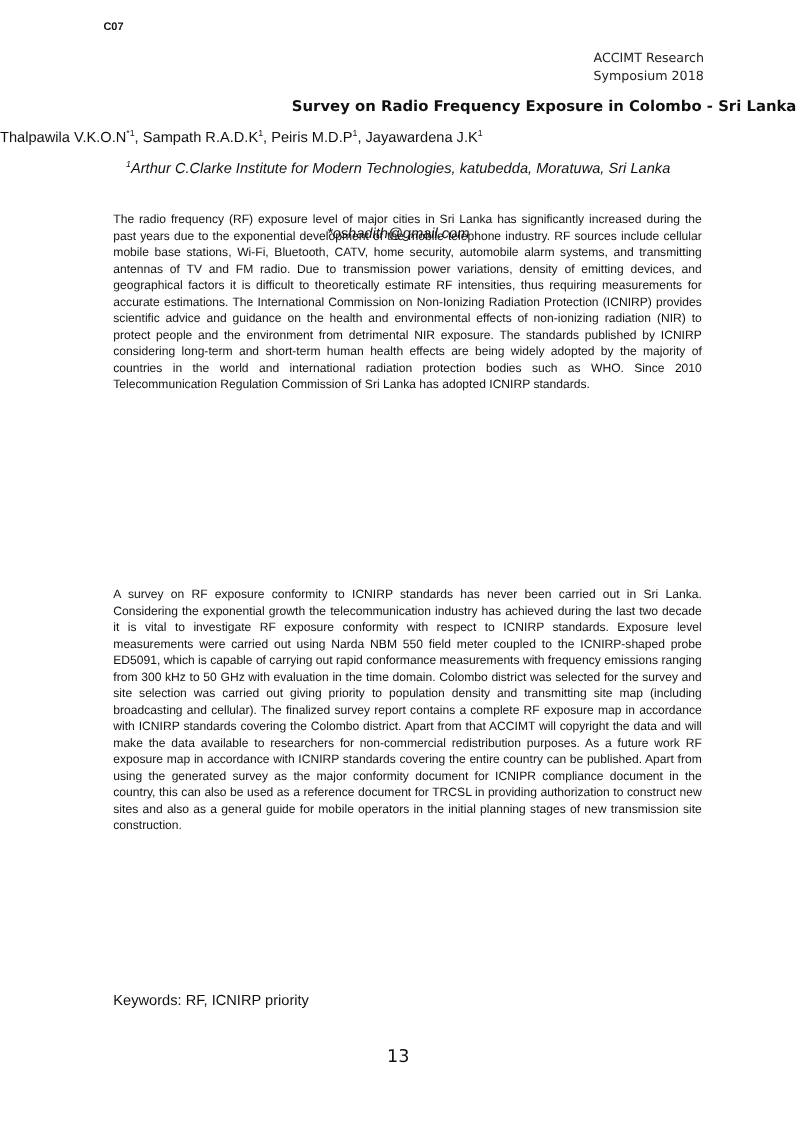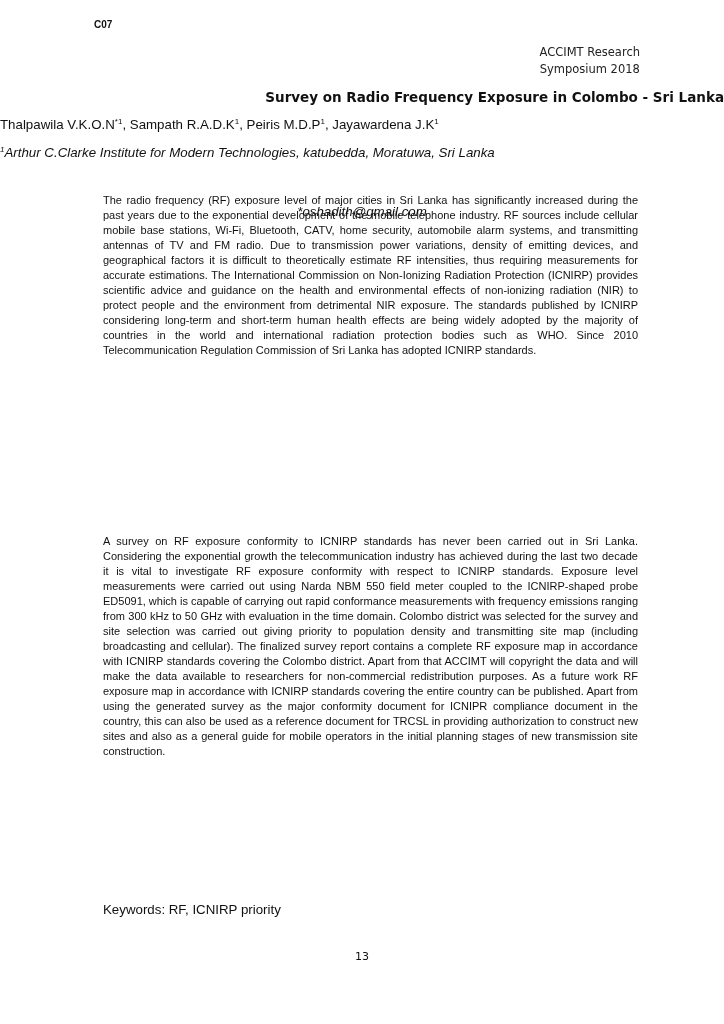--- a/index.html
+++ b/index.html
@@ -1,28 +1,28 @@
 <!DOCTYPE html>
 <html><head>
 <meta charset="utf-8">
 <style>
   html, body { margin: 0; padding: 0; background: #ffffff; }
   body { width: 724px; height: 1024px; position: relative; overflow: hidden; color: #111; }
   .code { position: absolute; left: 94px; top: 19px; font-family: "Liberation Sans", sans-serif; font-weight: bold; font-size: 10px; }
-  .conf { position: absolute; right: 84px; top: 44px; text-align: center; font-family: "DejaVu Sans", sans-serif; font-size: 11.5px; line-height: 17px; color: #222; }
+  .conf { position: absolute; right: 84px; top: 44px; text-align: left; font-family: "DejaVu Sans", sans-serif; font-size: 11.5px; line-height: 17px; color: #222; }
   .title { position: absolute; left: 0; width: 724px; top: 89px; text-align: right; font-family: "DejaVu Sans", sans-serif; font-weight: bold; font-size: 13.5px; }
   .authors { position: absolute; left: 0; width: 724px; top: 117px; text-align: left; font-family: "Liberation Sans", sans-serif; font-size: 13.3px; }
-  .affil { position: absolute; left: 0; width: 724px; top: 145px; font-family: "Liberation Sans", sans-serif; font-style: italic; font-size: 13.3px; }
+  .affil { position: absolute; left: 0; width: 724px; top: 145px; text-align: center; font-family: "Liberation Sans", sans-serif; font-style: italic; font-size: 13.3px; }
   .email { position: absolute; left: 0; width: 724px; top: 171px; text-align: center; font-family: "Liberation Sans", sans-serif; font-style: italic; font-size: 13.3px; margin-top: 33px; }
   sup { font-size: 8px; vertical-align: 5px; line-height: 0; }
   .para { position: absolute; left: 103px; width: 535px; font-family: "Liberation Sans", sans-serif; font-size: 11px; line-height: 15px; text-align: justify; margin: 0; }
   .p1 { top: 193px; }
   .p2 { top: 534px; }
   .kw { position: absolute; left: 103px; top: 902px; font-family: "Liberation Sans", sans-serif; font-size: 13.3px; }
-  .pageno { position: absolute; left: 0; width: 724px; top: 950px; text-align: center; font-family: "DejaVu Sans", sans-serif; font-size: 11px; }
+  .pageno { position: absolute; left: 0; width: 724px; top: 950px; text-align: center; font-family: "DejaVu Sans", sans-serif; font-size: 16px; }
 </style>
 </head>
 <body>
 
 <div class="code">C07</div>
 <div class="conf">
   <div>ACCIMT Research</div>
   <div>Symposium 2018</div>
 </div>
 

